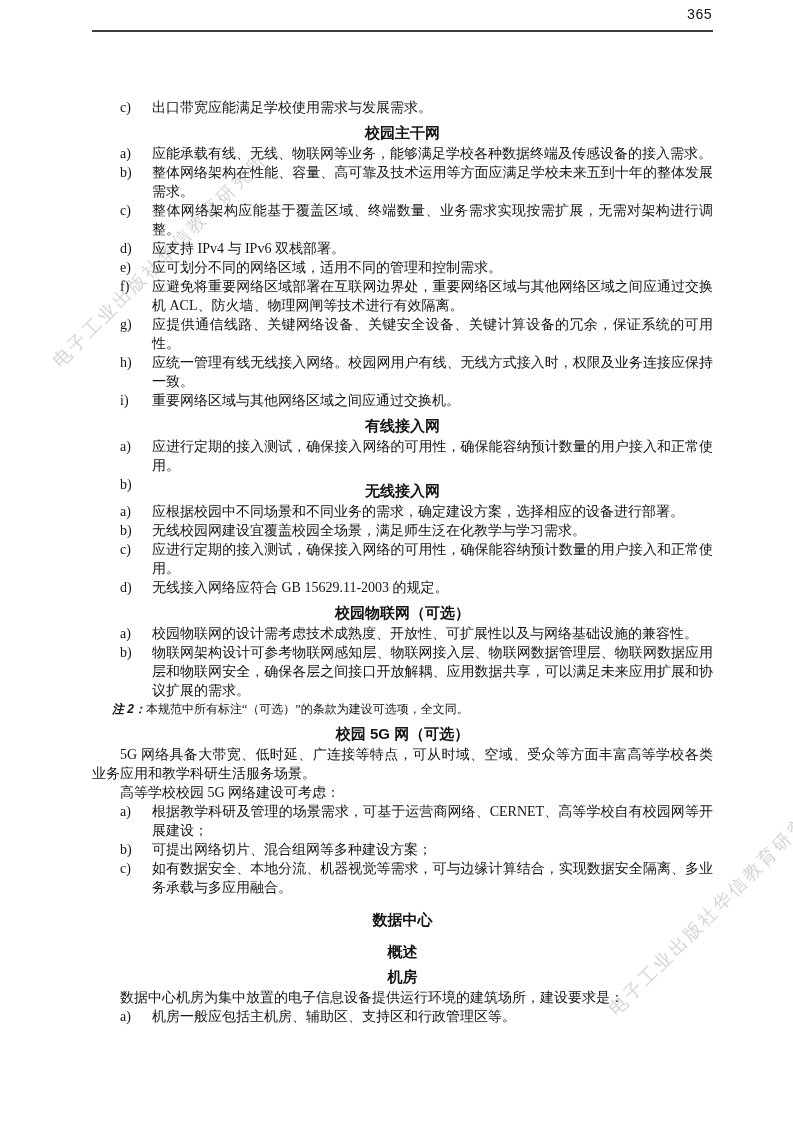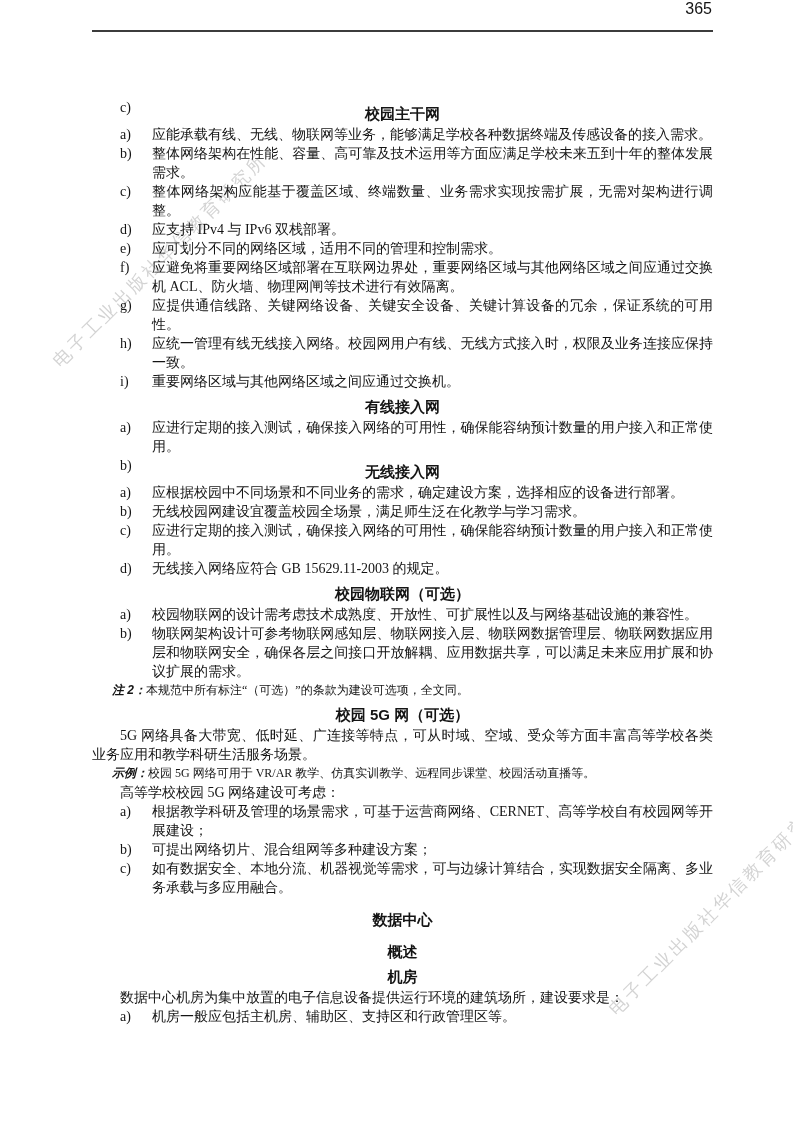--- a/index.html
+++ b/index.html
@@ -8,25 +8,25 @@
     width: 793px;
     height: 1122px;
     margin: 0 auto;
     background: #ffffff;
     color: #141414;
     font-family: "Liberation Serif", serif;
     overflow: hidden;
   }
   .page-number {
     position: absolute;
-    top: 1px;
+    top: 7px;
     right: 81px;
-    font-size: 16px;
+    font-size: 14px;
     line-height: 16px;
-    font-family: Liberation Sans, sans-serif;
+    font-family: Liberation Mono, monospace;
   }
   .header-rule {
     position: absolute;
     top: 30px;
     left: 92px;
     width: 621px;
     height: 0;
     border-top: 2px solid #3c3c3c;
   }
   .watermark {
@@ -98,20 +98,21 @@
   <div class="page-number">365</div>
   <div class="header-rule"></div>
 
   <div class="watermark wm-left">电子工业出版社华信教育研究所</div>
   <div class="watermark wm-right">电子工业出版社华信教育研究所</div>
 
   <main class="content">
 
     <p class="li">
       <span class="mk">c)</span>
+      <span>出口带宽应能满足学校使用需求与发展需求。</span>
     </p>
 
     <h3 class="h">校园主干网</h3>
     <p class="li"><span class="mk">a)</span><span>应能承载有线、无线、物联网等业务，能够满足学校各种数据终端及传感设备的接入需求。</span></p>
     <p class="li"><span class="mk">b)</span><span>整体网络架构在性能、容量、高可靠及技术运用等方面应满足学校未来五到十年的整体发展需求。</span></p>
     <p class="li"><span class="mk">c)</span><span>整体网络架构应能基于覆盖区域、终端数量、业务需求实现按需扩展，无需对架构进行调整。</span></p>
     <p class="li"><span class="mk">d)</span><span>应支持 IPv4 与 IPv6 双栈部署。</span></p>
     <p class="li"><span class="mk">e)</span><span>应可划分不同的网络区域，适用不同的管理和控制需求。</span></p>
     <p class="li"><span class="mk">f)</span><span>应避免将重要网络区域部署在互联网边界处，重要网络区域与其他网络区域之间应通过交换机 ACL、防火墙、物理网闸等技术进行有效隔离。</span></p>
     <p class="li"><span class="mk">g)</span><span>应提供通信线路、关键网络设备、关键安全设备、关键计算设备的冗余，保证系统的可用性。</span></p>
@@ -128,21 +129,20 @@
     <p class="li"><span class="mk">c)</span><span>应进行定期的接入测试，确保接入网络的可用性，确保能容纳预计数量的用户接入和正常使用。</span></p>
     <p class="li"><span class="mk">d)</span><span>无线接入网络应符合 GB 15629.11-2003 的规定。</span></p>
 
     <h3 class="h">校园物联网（可选）</h3>
     <p class="li"><span class="mk">a)</span><span>校园物联网的设计需考虑技术成熟度、开放性、可扩展性以及与网络基础设施的兼容性。</span></p>
     <p class="li"><span class="mk">b)</span><span>物联网架构设计可参考物联网感知层、物联网接入层、物联网数据管理层、物联网数据应用层和物联网安全，确保各层之间接口开放解耦、应用数据共享，可以满足未来应用扩展和协议扩展的需求。</span></p>
     <p class="note"><span class="nlabel">注 2：</span><span>本规范中所有标注“（可选）”的条款为建设可选项，全文同。</span></p>
 
     <h3 class="h">校园 5G 网（可选）</h3>
     <p class="para">5G 网络具备大带宽、低时延、广连接等特点，可从时域、空域、受众等方面丰富高等学校各类业务应用和教学科研生活服务场景。</p>
-    <p class="note"><span class="nlabel">示例：</span><span>校园 5G 网络可用于 VR/AR 教学、仿真实训教学、远程同步课堂、校园活动直播等。</span></p>
     <p class="para">高等学校校园 5G 网络建设可考虑：</p>
     <p class="li"><span class="mk">a)</span><span>根据教学科研及管理的场景需求，可基于运营商网络、CERNET、高等学校自有校园网等开展建设；</span></p>
     <p class="li"><span class="mk">b)</span><span>可提出网络切片、混合组网等多种建设方案；</span></p>
     <p class="li"><span class="mk">c)</span><span>如有数据安全、本地分流、机器视觉等需求，可与边缘计算结合，实现数据安全隔离、多业务承载与多应用融合。</span></p>
 
     <h3 class="h chapter">数据中心</h3>
 
     <h3 class="h">概述</h3>
 
     <h3 class="h">机房</h3>

